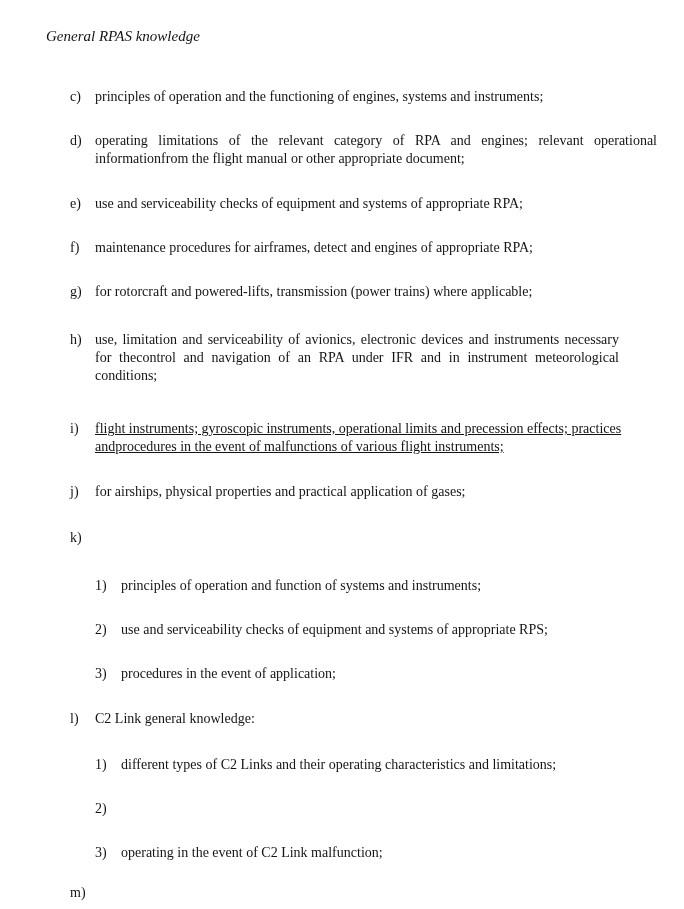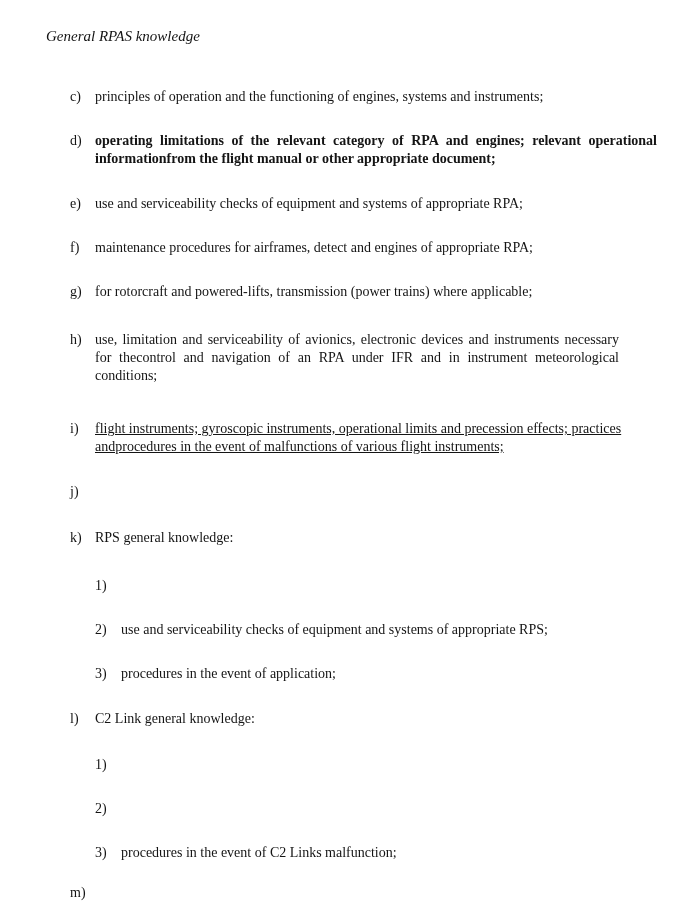--- a/index.html
+++ b/index.html
@@ -52,21 +52,21 @@
   }
   .sub-item > .marker {
     flex: 0 0 26px;
     white-space: nowrap;
   }
   .sub-item > .text {
     flex: 0 1 auto;
     max-width: 540px;
   }
   .just { text-align: justify; }
-  .w-d { width: 562px; font-weight: bold; }
+  .w-d { width: 562px; }
   .w-h { width: 524px; }
   .w-i { width: 566px; text-decoration: underline; }
   .mt-43 { margin-top: 43px; }
   .mt-30 { margin-top: 30px; }
   .mt-35 { margin-top: 35px; }
   .mt-28 { margin-top: 28px; }
   .mt-27 { margin-top: 27px; }
   .mt-22 { margin-top: 22px; }
 </style>
 </head>
@@ -108,57 +108,59 @@
       <span class="text just w-h">use, limitation and serviceability of avionics, electronic devices and instruments necessary for thecontrol and navigation of an RPA under IFR and in instrument meteorological conditions;</span>
     </div>
 
     <div class="item mt-35">
       <span class="marker">i)</span>
       <span class="text w-i">flight instruments; gyroscopic instruments, operational limits and precession effects; practices andprocedures in the event of malfunctions of various flight instruments;</span>
     </div>
 
     <div class="item mt-27">
       <span class="marker">j)</span>
+      <span class="text">for airships, physical properties and practical application of gases;</span>
     </div>
 
     <div class="item mt-28">
       <span class="marker">k)</span>
-      <span class="text">RPS general knowledge:</span>
     </div>
 
     <div class="sub-item mt-30">
       <span class="marker">1)</span>
+      <span class="text">principles of operation and function of systems and instruments;</span>
     </div>
 
     <div class="sub-item">
       <span class="marker">2)</span>
       <span class="text">use and serviceability checks of equipment and systems of appropriate RPS;</span>
     </div>
 
     <div class="sub-item">
       <span class="marker">3)</span>
       <span class="text">procedures in the event of application;</span>
     </div>
 
     <div class="item mt-27">
       <span class="marker">l)</span>
       <span class="text">C2 Link general knowledge:</span>
     </div>
 
     <div class="sub-item mt-28">
       <span class="marker">1)</span>
+      <span class="text">different types of C2 Links and their operating characteristics and limitations;</span>
     </div>
 
     <div class="sub-item">
       <span class="marker">2)</span>
     </div>
 
     <div class="sub-item">
       <span class="marker">3)</span>
-      <span class="text">procedures in the event of C2 Links malfunction;</span>
+      <span class="text">operating in the event of C2 Link malfunction;</span>
     </div>
 
     <div class="item mt-22">
       <span class="marker">m)</span>
     </div>
 
   </div>
 </div>
 
 </body></html>

